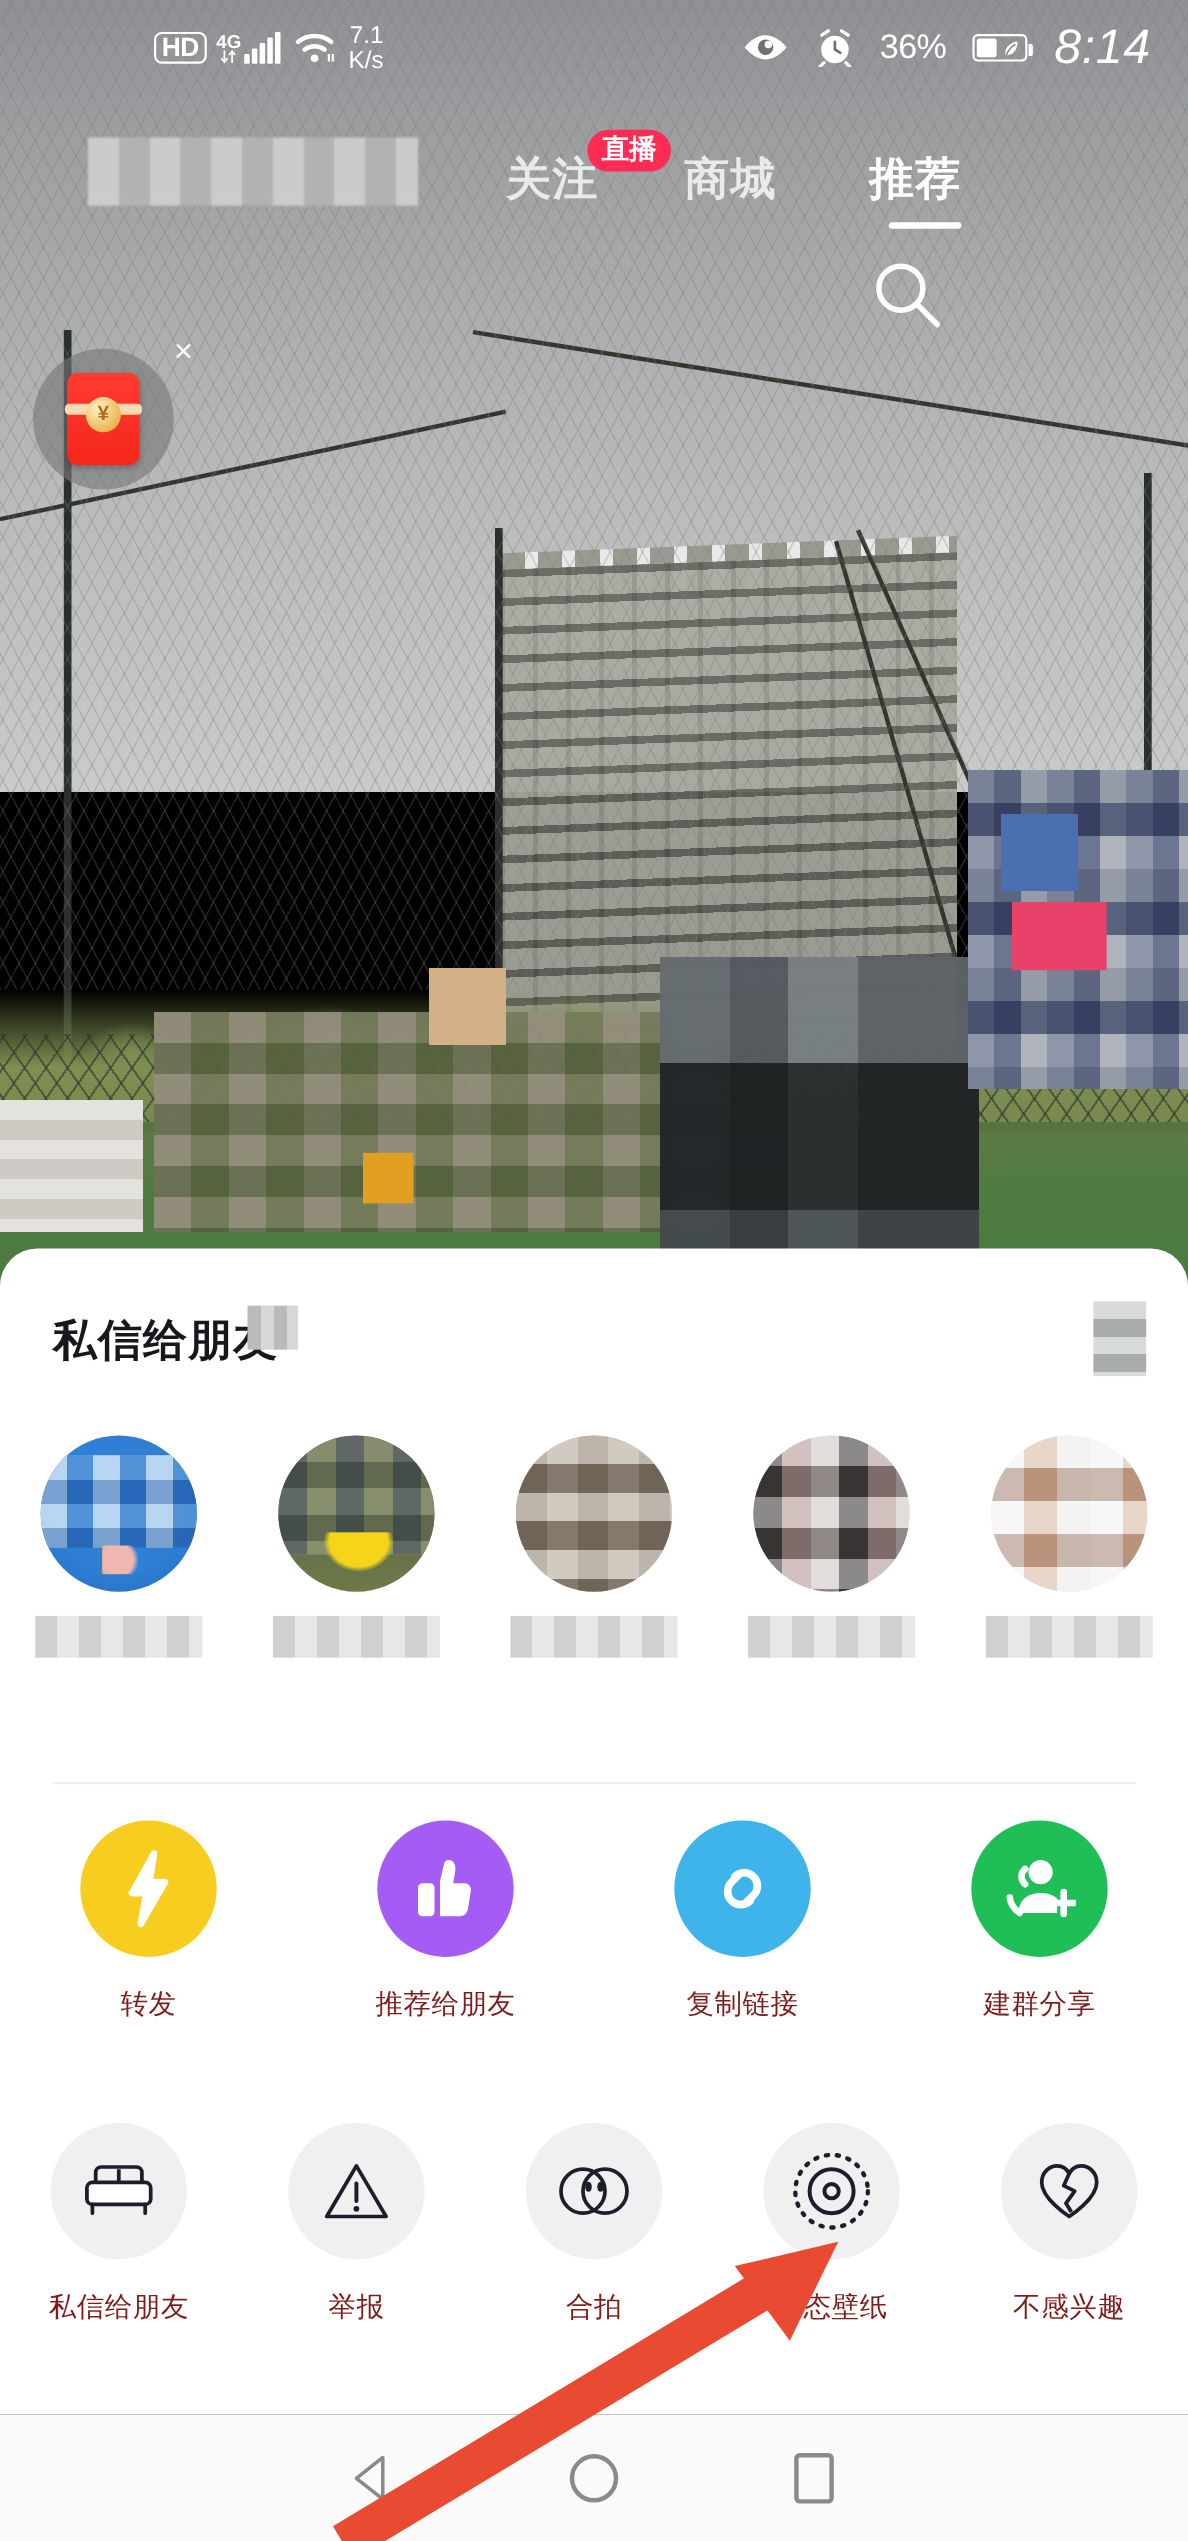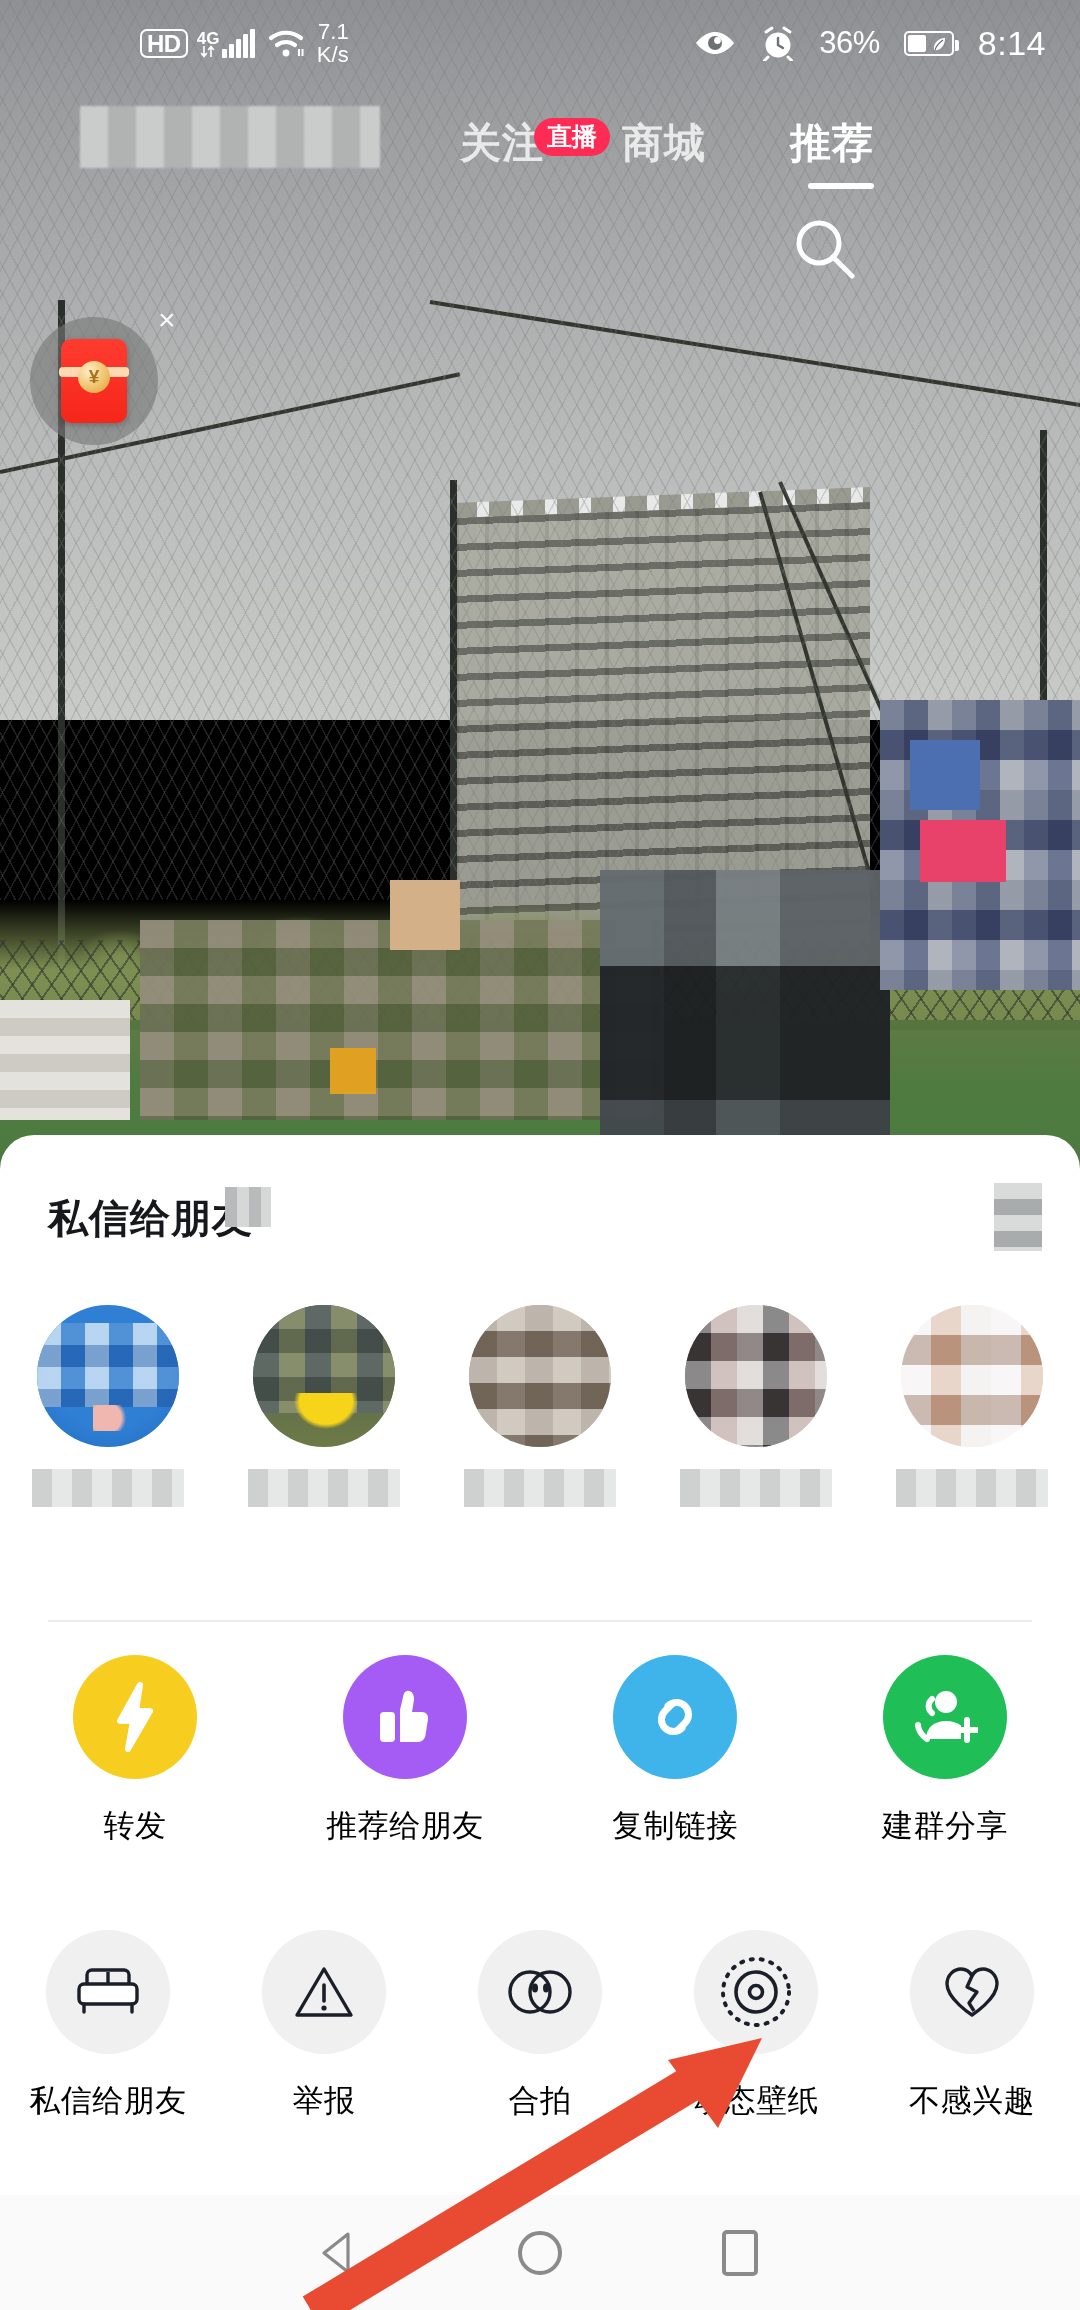--- a/index.html
+++ b/index.html
@@ -114,34 +114,34 @@
   .sb-right{ display:flex; align-items:center; gap:24px; margin-left:auto; margin-right:34px; }
   .hd-badge{
     border:2.5px solid #fff; border-radius:7px; padding:0 5px;
     font-size:24px; font-weight:700; line-height:25px; letter-spacing:-.5px;
   }
   .sig{ display:flex; align-items:flex-end; gap:2.5px; height:30px; }
   .sig i{ display:block; width:4.5px; background:#fff; border-radius:1px; }
   .net4g{ font-size:17px; font-weight:700; line-height:17px; margin-bottom:-2px; }
   .kbs{ font-size:22px; line-height:23px; text-align:right; }
   .pct{ font-size:31px; letter-spacing:-.5px; }
-  .clock{ font-size:34px; letter-spacing:.5px; }
+  .clock{ font-size:44px; letter-spacing:.5px;font-style:italic; }
   .batt{
     width:50px; height:25px; border:2.5px solid #fff; border-radius:5px;
     position:relative; display:flex; align-items:center;
   }
   .batt:after{
     content:""; position:absolute; right:-7px; top:7px; width:4px; height:11px;
     background:#fff; border-radius:0 2px 2px 0;
   }
   .batt-fill{ width:18px; height:17px; background:#fff; margin-left:2px; border-radius:2px; }
 
   
   #top-nav{
-    position:absolute; left:0; top:88px; width:896px; height:110px;
+    position:absolute; left:0; top:107px; width:896px; height:110px;
     display:flex; align-items:center; z-index:30;
   }
   .blurname{
     position:absolute; left:80px; top:18px; width:300px; height:62px;
     background:repeating-linear-gradient(90deg, rgba(205,207,207,.95) 0 28px, rgba(178,180,180,.95) 28px 56px);
     filter:blur(1px);
   }
   .tab{
     position:absolute; color:rgba(255,255,255,.78); font-size:41px; font-weight:700;
     letter-spacing:1px;
@@ -253,21 +253,21 @@
   }
   #action-row-1{ top:520px; }
   #action-row-2{ top:795px; }
   .action{ width:200px; display:flex; flex-direction:column; align-items:center; }
   .action-circle{
     width:124px; height:124px; border-radius:50%;
     display:flex; align-items:center; justify-content:center;
   }
   .action-circle.plain{ background:#f0f0f1; }
   .action-label{
-    margin-top:26px; font-size:31px; color:#000000; letter-spacing:.5px; white-space:nowrap;
+    margin-top:26px; font-size:25px; color:#7f1d1d; letter-spacing:.5px; white-space:nowrap;
   }
 
   
   #nav-bar{
     position:absolute; left:0; bottom:0; width:1080px; height:115px;
     background:#fafafa; display:flex; align-items:center; justify-content:center; z-index:45;
   }
   .nav-btn{ width:200px; display:flex; align-items:center; justify-content:center; }
   .nav-home{ width:44px; height:44px; border:4px solid #8a8a8a; border-radius:50%; }
   .nav-recent{ width:36px; height:46px; border:4px solid #8a8a8a; border-radius:5px; }

